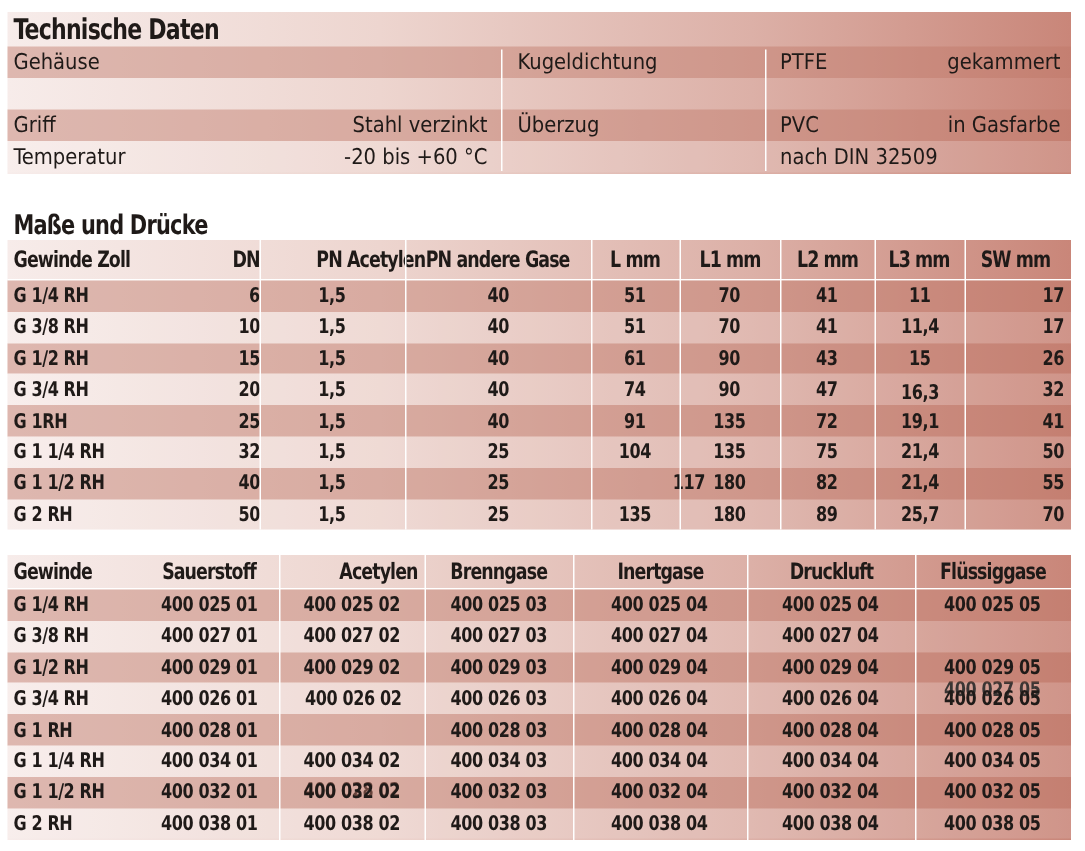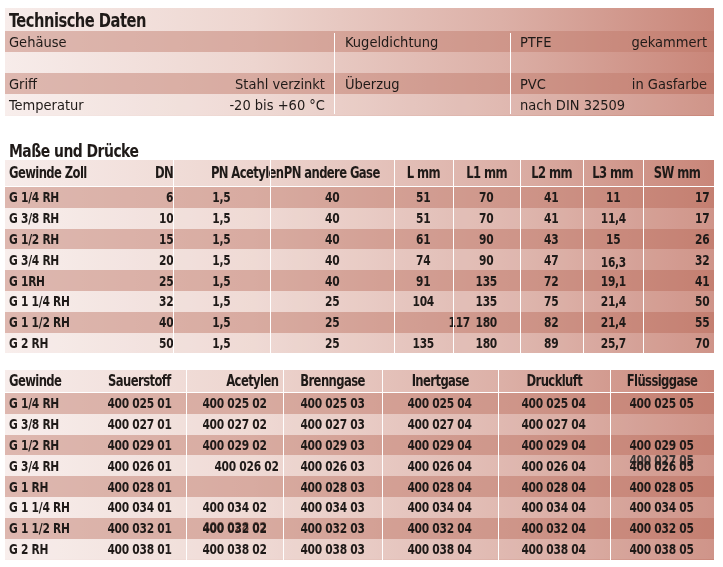--- a/index.html
+++ b/index.html
@@ -466,21 +466,21 @@
           <span>400 029 05</span>
         </div>
       </div>
       <div class="row dat light" style="top: 85.4px; height: 20.8px;">
         <div class="cell al-l" style="left: 4px; width: 90px;">
           <span style="transform-origin: left center;">G 3/4 RH</span>
         </div>
         <div class="cell al-c" style="left: 88px; width: 93px;">
           <span>400 026 01</span>
         </div>
-        <div class="cell al-c" style="left: 193px; width: 97px;">
+        <div class="cell al-c" style="left: 182px; width: 97px;">
           <span>400 026 02</span>
         </div>
         <div class="cell al-c" style="left: 278px; width: 99px;">
           <span>400 026 03</span>
         </div>
         <div class="cell al-c" style="left: 377px; width: 116px;">
           <span>400 026 04</span>
         </div>
         <div class="cell al-c" style="left: 493px; width: 112px;">
           <span>400 026 04</span>

